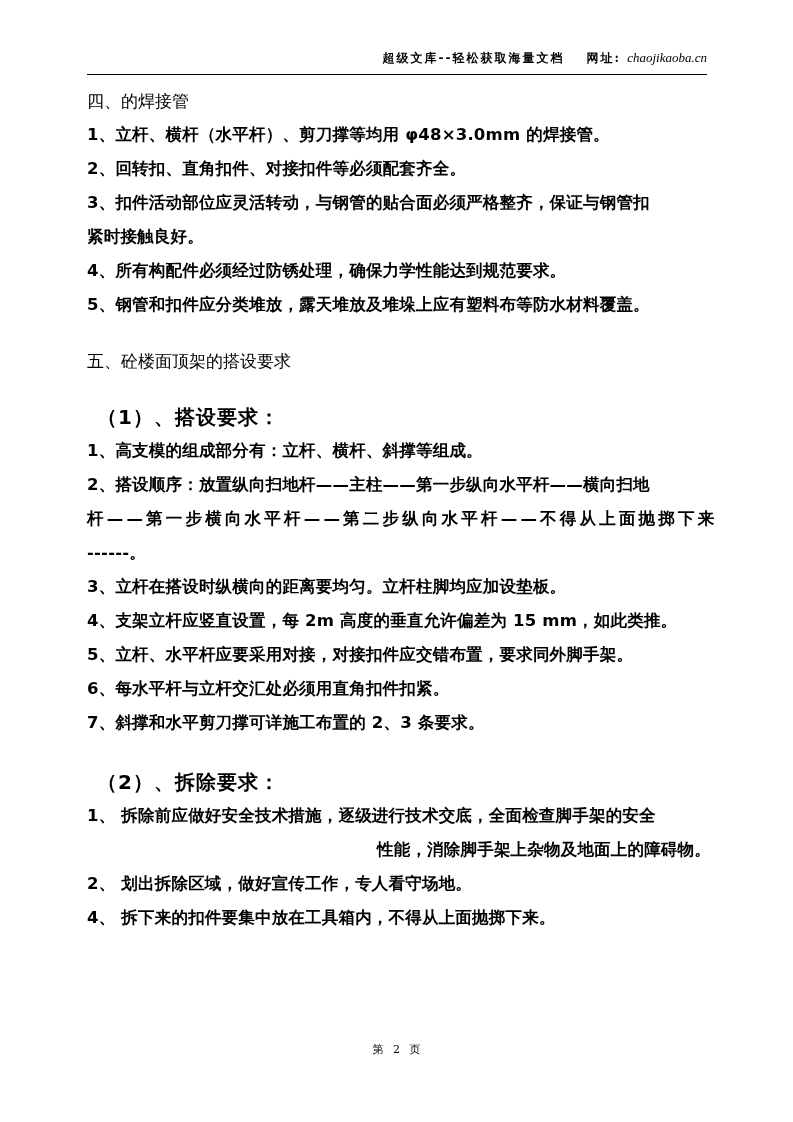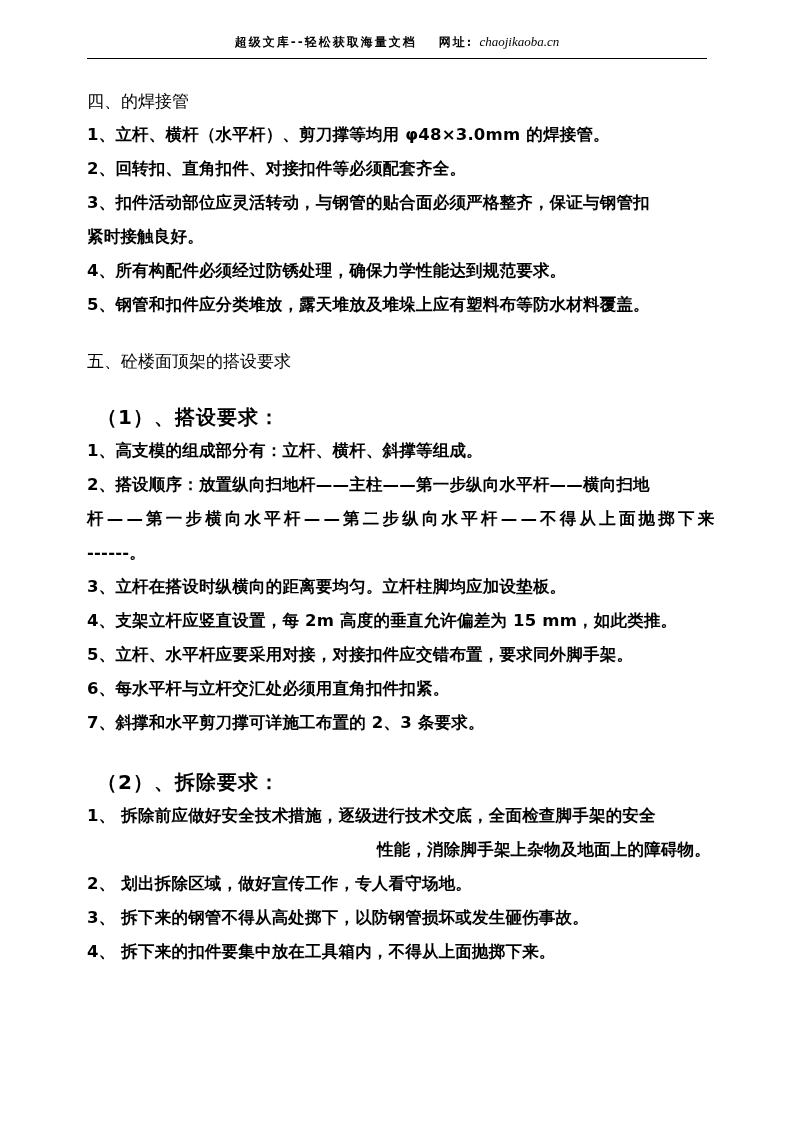--- a/index.html
+++ b/index.html
@@ -18,25 +18,25 @@
     .page {
       position: absolute;
       left: 0; top: 0;
       width: 793px;
       height: 1122px;
       background: #fff;
     }
     .header {
       position: absolute;
       left: 87px;
-      top: 32px;
+      top: 48px;
       width: 620px;
       height: 26px;
       border-bottom: 1.5px solid #000;
-      text-align: center;
+      text-align: right;
       font-family: "DejaVu Serif", "Liberation Serif", serif;
       font-size: 12px;
       line-height: 20px;
       font-weight: bold;
       letter-spacing: 2px;
     }
     .header .site {
       font-style: italic;
       font-weight: normal;
       letter-spacing: 0;
@@ -127,19 +127,19 @@
     <div class="line">5、立杆、水平杆应要采用对接，对接扣件应交错布置，要求同外脚手架。</div>
     <div class="line">6、每水平杆与立杆交汇处必须用直角扣件扣紧。</div>
     <div class="line">7、斜撑和水平剪刀撑可详施工布置的 2、3 条要求。</div>
 
     <div class="spacer-lg"></div>
 
     <div class="sub-title">（2）、拆除要求：</div>
     <div class="line">1、 拆除前应做好安全技术措施，逐级进行技术交底，全面检查脚手架的安全</div>
     <div class="line hang-cont">性能，消除脚手架上杂物及地面上的障碍物。</div>
     <div class="line">2、 划出拆除区域，做好宣传工作，专人看守场地。</div>
-    <div class="line">3、 拆下来的钢管不得从高处掷下，以防钢管损坏或发生砸伤事故。</div>
     <div class="line">4、 拆下来的扣件要集中放在工具箱内，不得从上面抛掷下来。</div>
 
   </div>
 
+  <div class="footer">第 2 页</div>
 
 </div>
 
 </body></html>

